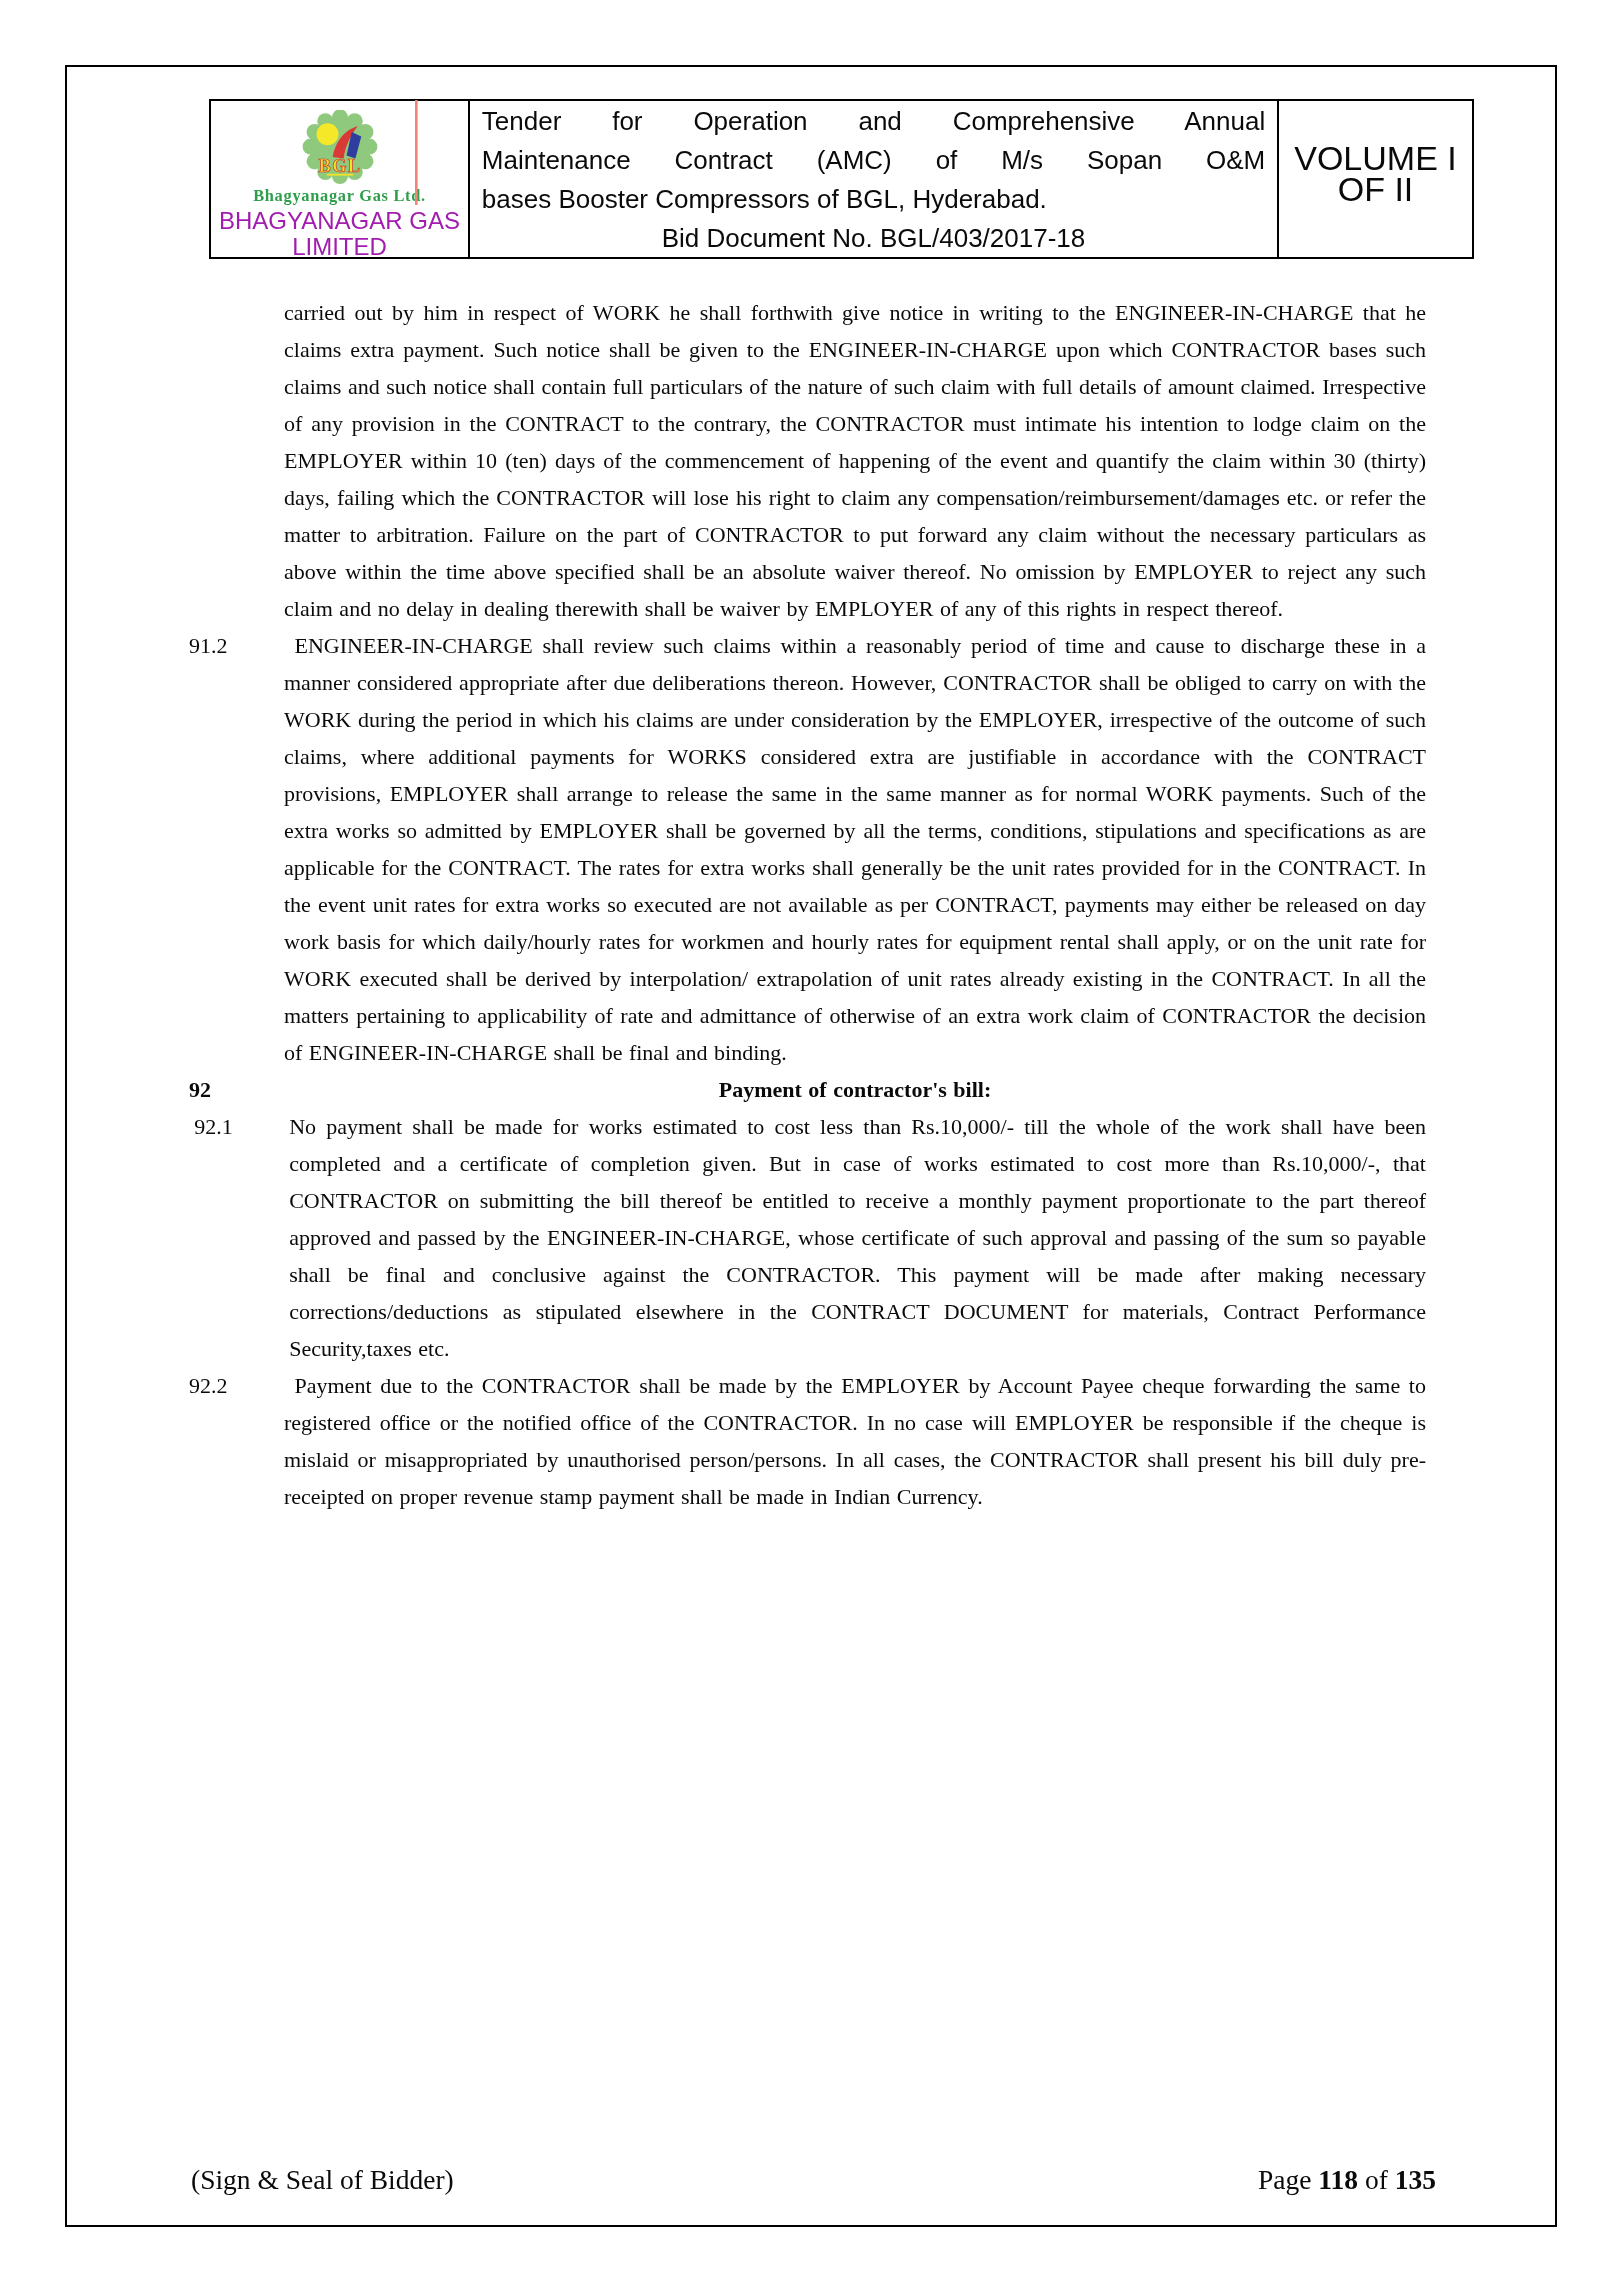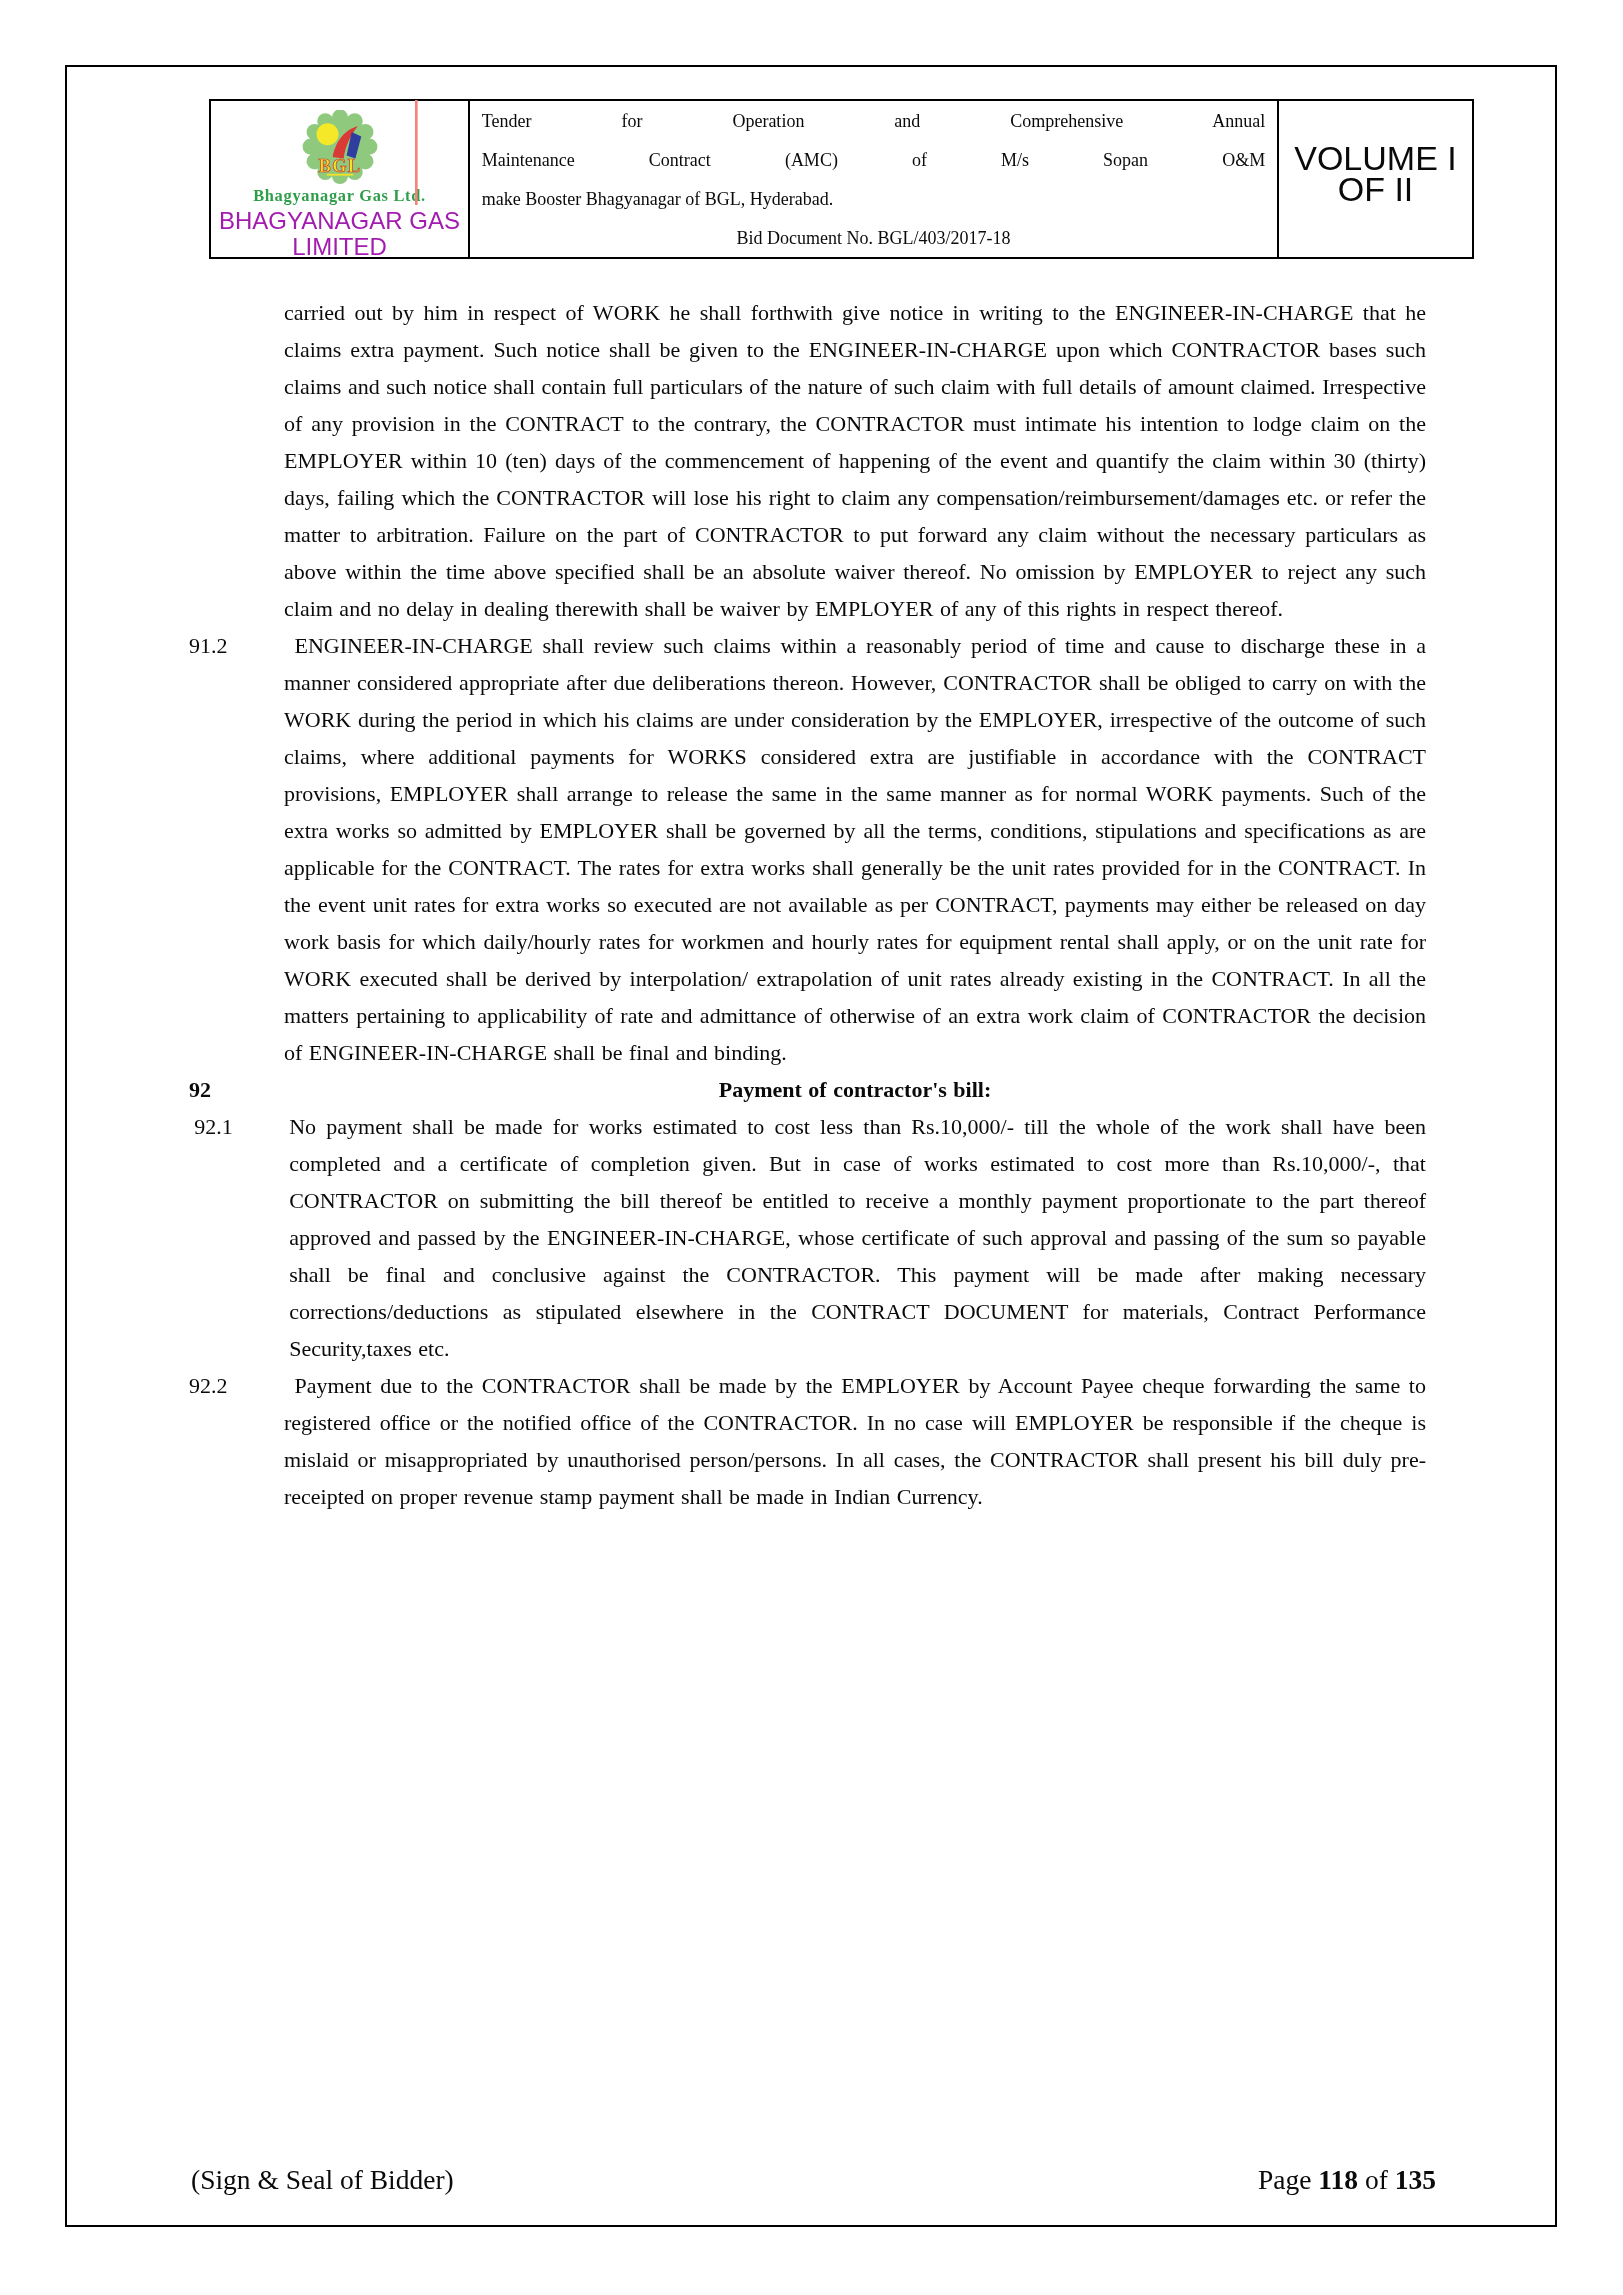--- a/index.html
+++ b/index.html
@@ -20,21 +20,21 @@
   .hcell-title {
     width:811px; flex:none; box-sizing:border-box;
     border-left:2px solid #000000; border-right:2px solid #000000;
     padding:0.7px 11.8px 0 11.8px;
   }
   .hcell-volume {
     flex:1; box-sizing:border-box; text-align:center; padding-top:42px;
     font-family:"Liberation Sans", sans-serif; font-size:34px; line-height:31px;
   }
   .title-line {
-    font-family:Liberation Serif, serif; font-size:18px; line-height:39px;
+    font-family:Liberation Sans, sans-serif; font-size:26px; line-height:39px;
     white-space:normal;
   }
   .tl-j { text-align:justify; text-align-last:justify; }
   .tl-l { text-align:left; }
   .tl-c { text-align:center; }
   .logo-svg { position:absolute; left:50%; top:9.2px; transform:translateX(-50%); }
   .logo-caption {
     position:absolute; top:85px; left:0; width:100%; text-align:center;
     font-family:"Liberation Serif", serif; font-weight:bold; font-size:16.4px;
     color:#2e9e4a; letter-spacing:0.7px;
@@ -97,21 +97,21 @@
       <div class="logo-caption">Bhagyanagar Gas Ltd.</div>
       <div class="company-name">
         <div>BHAGYANAGAR GAS</div>
         <div>LIMITED</div>
       </div>
     </div>
 
     <div class="hcell-title">
       <div class="title-line tl-j">Tender for Operation and Comprehensive Annual</div>
       <div class="title-line tl-j">Maintenance Contract (AMC) of M/s Sopan O&amp;M</div>
-      <div class="title-line tl-l">make Booster Bhagyanagar of BGL, Hyderabad.</div>
+      <div class="title-line tl-l">bases Booster Compressors of BGL, Hyderabad.</div>
       <div class="title-line tl-c">Bid Document No. BGL/403/2017-18</div>
     </div>
 
     <div class="hcell-volume">
       <div>VOLUME I</div>
       <div>OF II</div>
     </div>
   </div>
 
   <svg class="accent-line-svg" width="3.3" height="105" viewBox="0 0 5 160">

